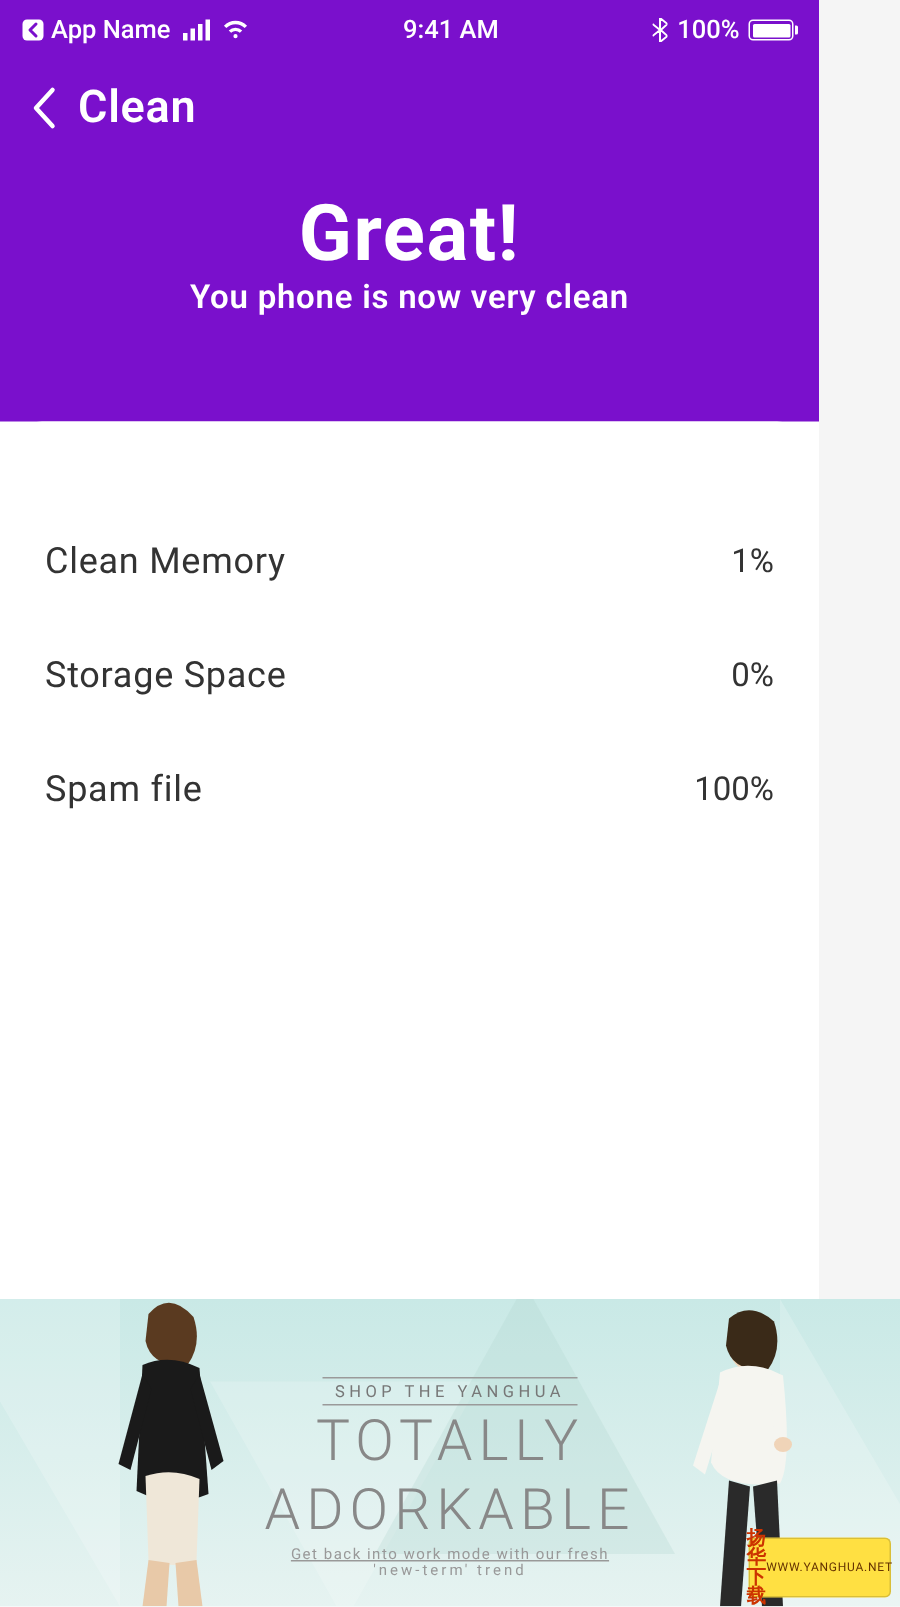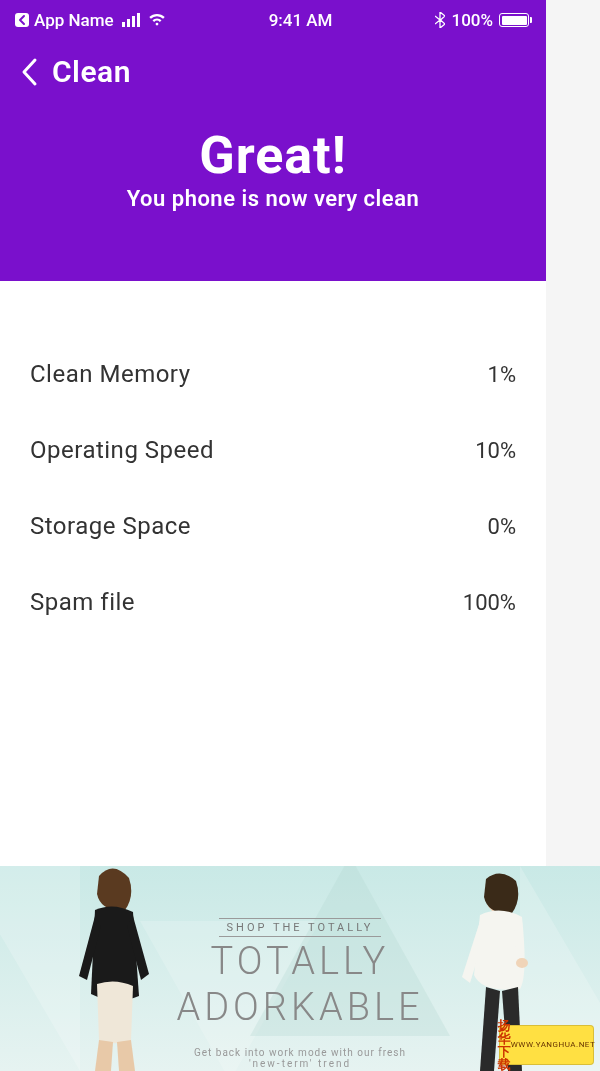--- a/index.html
+++ b/index.html
@@ -38,21 +38,21 @@
   .ad-bg { position:absolute; inset:0; }
   .tri { position:absolute; border-style:solid; opacity:0.5; }
   .t1 { left:-40px; top:0; border-width:0 120px 205px 0; border-color:transparent rgba(255,255,255,0.4) transparent transparent; }
   .t2 { left:140px; bottom:-10px; border-width:160px 90px 0 90px; border-color:rgba(255,255,255,0.35) transparent transparent transparent; }
   .t3 { right:150px; top:-10px; border-width:0 100px 180px 100px; border-color:transparent transparent rgba(180,215,210,0.6) transparent; }
   .t4 { right:-40px; top:0; border-width:205px 0 0 120px; border-color:transparent transparent transparent rgba(255,255,255,0.4); }
 
   .ad-text { position:absolute; left:0; right:0; top:50px; text-align:center; color:#6b6b6b; }
   .ad-feature { font-size:11px; letter-spacing:3px; border-top:1px solid #9a9a9a; border-bottom:1px solid #9a9a9a; display:inline-block; padding:2px 8px; color:#777; }
   .ad-main { font-size:38px; font-weight:300; letter-spacing:4px; color:#888; margin-top:2px; }
-  .ad-sub { font-size:10px; letter-spacing:1px; color:#999; margin-top:18px; }
+  .ad-sub { font-size:10px; letter-spacing:1px; color:#999; margin-top:2px;text-decoration:underline; }
   .ad-sub2 { font-size:10px; letter-spacing:2px; color:#999; }
 
   .model { position:absolute; bottom:0; width:120px; }
   .model-left { left:55px; height:205px; }
   .model-right { right:40px; height:200px; }
   .model svg { width:100%; height:100%; }
 
   .watermark { position:absolute; right:6px; bottom:6px; width:95px; height:40px; background:#ffe042; border-radius:4px; display:flex; align-items:center; justify-content:center; flex-direction:row; font-size:13px; font-weight:700; color:#cc3300; line-height:1; box-shadow:0 0 0 1px rgba(0,0,0,0.15) inset; }
   .watermark .wm-sub { font-size:8px; font-weight:400; color:#663300; letter-spacing:0.5px; }
 
@@ -109,24 +109,20 @@
       <div class="hero-sub">You phone is now very clean</div>
     </div>
   </div>
 
   <div class="card">
     <div class="row">
       <div class="row-label">Clean Memory</div>
       <div class="row-value">1%</div>
     </div>
     <div class="row">
-      <div class="row-label">Operating Speed</div>
-      <div class="row-value">10%</div>
-    </div>
-    <div class="row">
       <div class="row-label">Storage Space</div>
       <div class="row-value">0%</div>
     </div>
     <div class="row">
       <div class="row-label">Spam file</div>
       <div class="row-value">100%</div>
     </div>
   </div>
 
   <div class="ad-space">
@@ -157,21 +153,21 @@
         <path d="M40 44 Q60 34 82 46 Q88 104 80 118 Q42 122 34 104 Z" fill="#f5f5f0"></path>
         <path d="M46 116 L40 200 L54 200 L60 120 Z" fill="#2a2a2a"></path>
         <path d="M62 120 L68 200 L82 200 L78 116 Z" fill="#2a2a2a"></path>
         <path d="M40 50 L22 106 L30 112 L46 60 Z" fill="#f5f5f0"></path>
         <path d="M82 50 L84 86 L76 90 L74 58 Z" fill="#f5f5f0"></path>
         <ellipse cx="82" cy="92" rx="6" ry="5" fill="#f0d4b8"></ellipse>
       </svg>
     </div>
 
     <div class="ad-text">
-      <div class="ad-feature">SHOP THE TOTALLY</div>
+      <div class="ad-feature">SHOP THE YANGHUA</div>
       <div class="ad-main">TOTALLY</div>
       <div class="ad-main">ADORKABLE</div>
       <div class="ad-sub">Get back into work mode with our fresh</div>
       <div class="ad-sub2">'new-term'  trend</div>
     </div>
 
     <div class="watermark">
       <span>扬华下载</span>
       <span class="wm-sub">WWW.YANGHUA.NET</span>
     </div>

